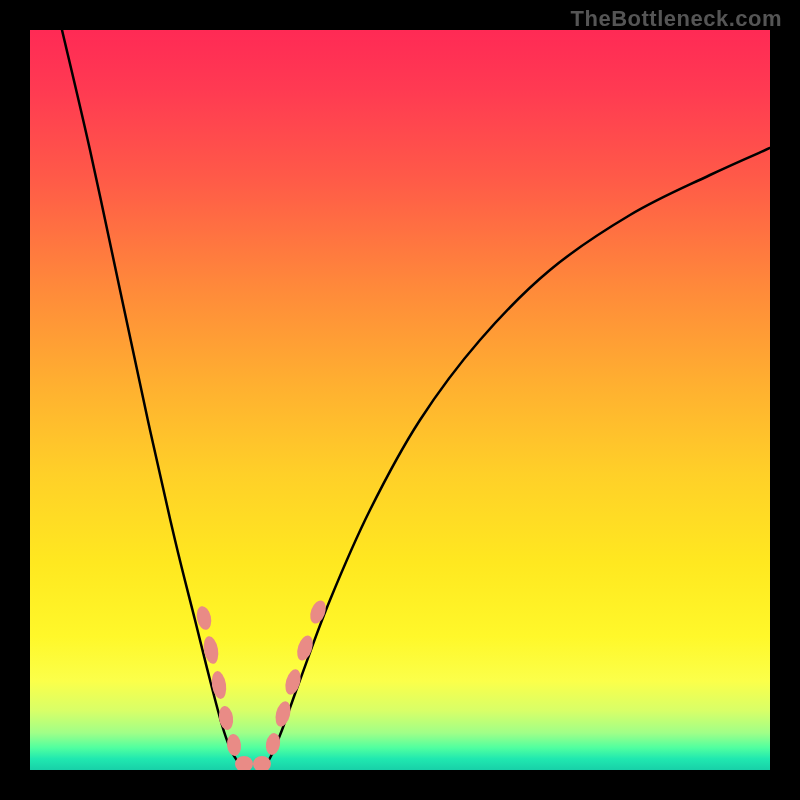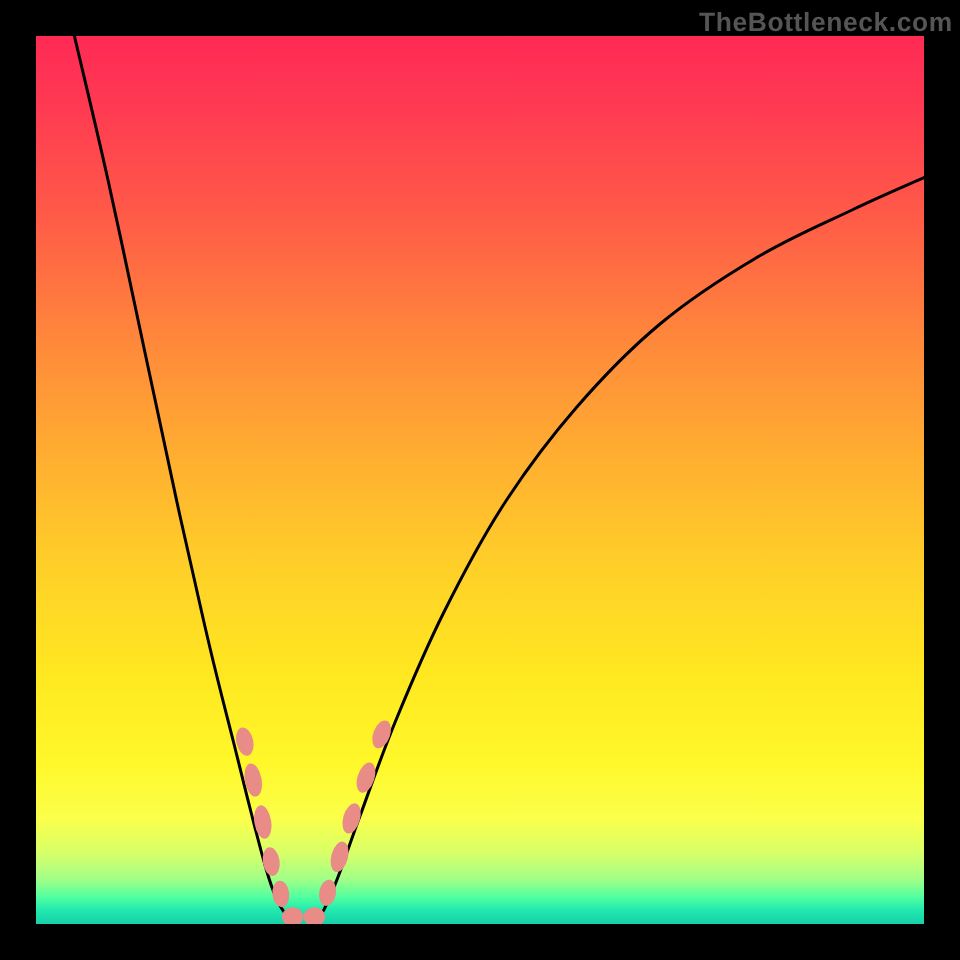--- a/index.html
+++ b/index.html
@@ -36,21 +36,21 @@
       #d8ff68 92%,
       #a0ff88 95%,
       #50ffa0 97%,
       #20e8b0 98.5%,
       #18d0a8 100%
     );
   }
   .watermark {
     position: absolute;
     top: 6px;
-    right: 6px;
+    right: 18px;
     color: #555;
     font-size: 22px;
     font-weight: 600;
     letter-spacing: 0.5px;
     z-index: 5;
   }
   svg.curves {
     position: absolute;
     left: 0;
     top: 0;

